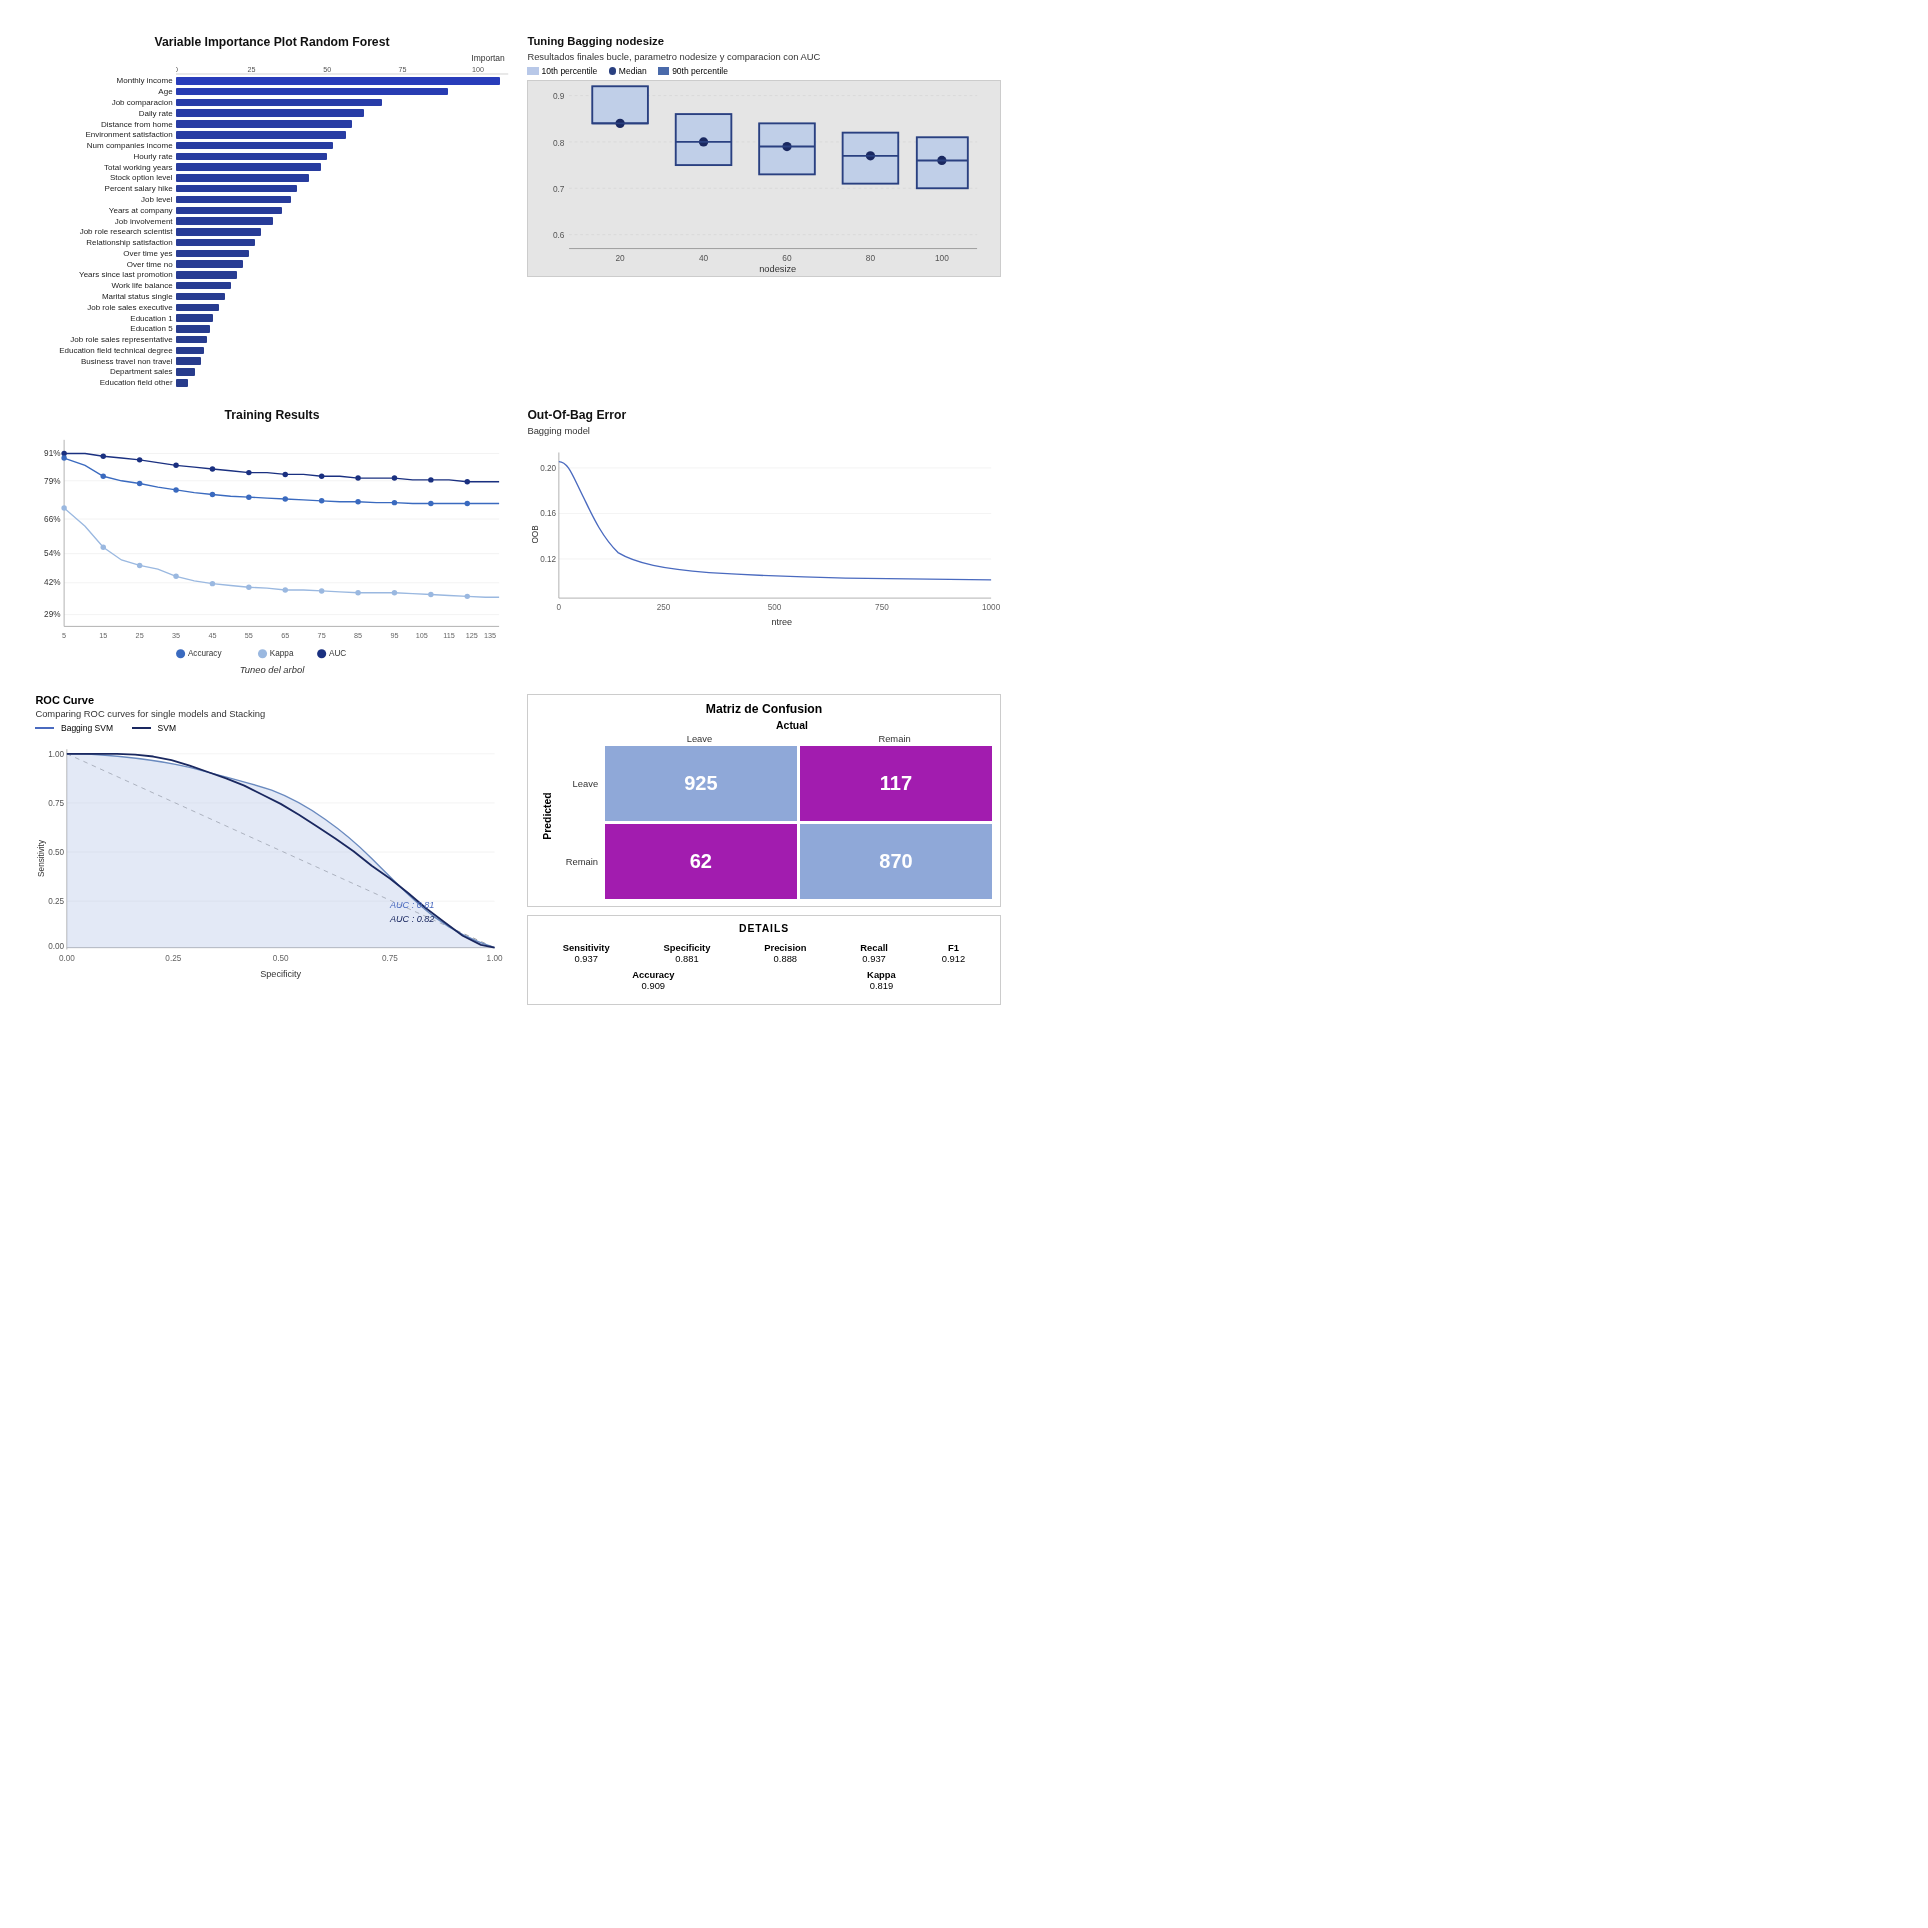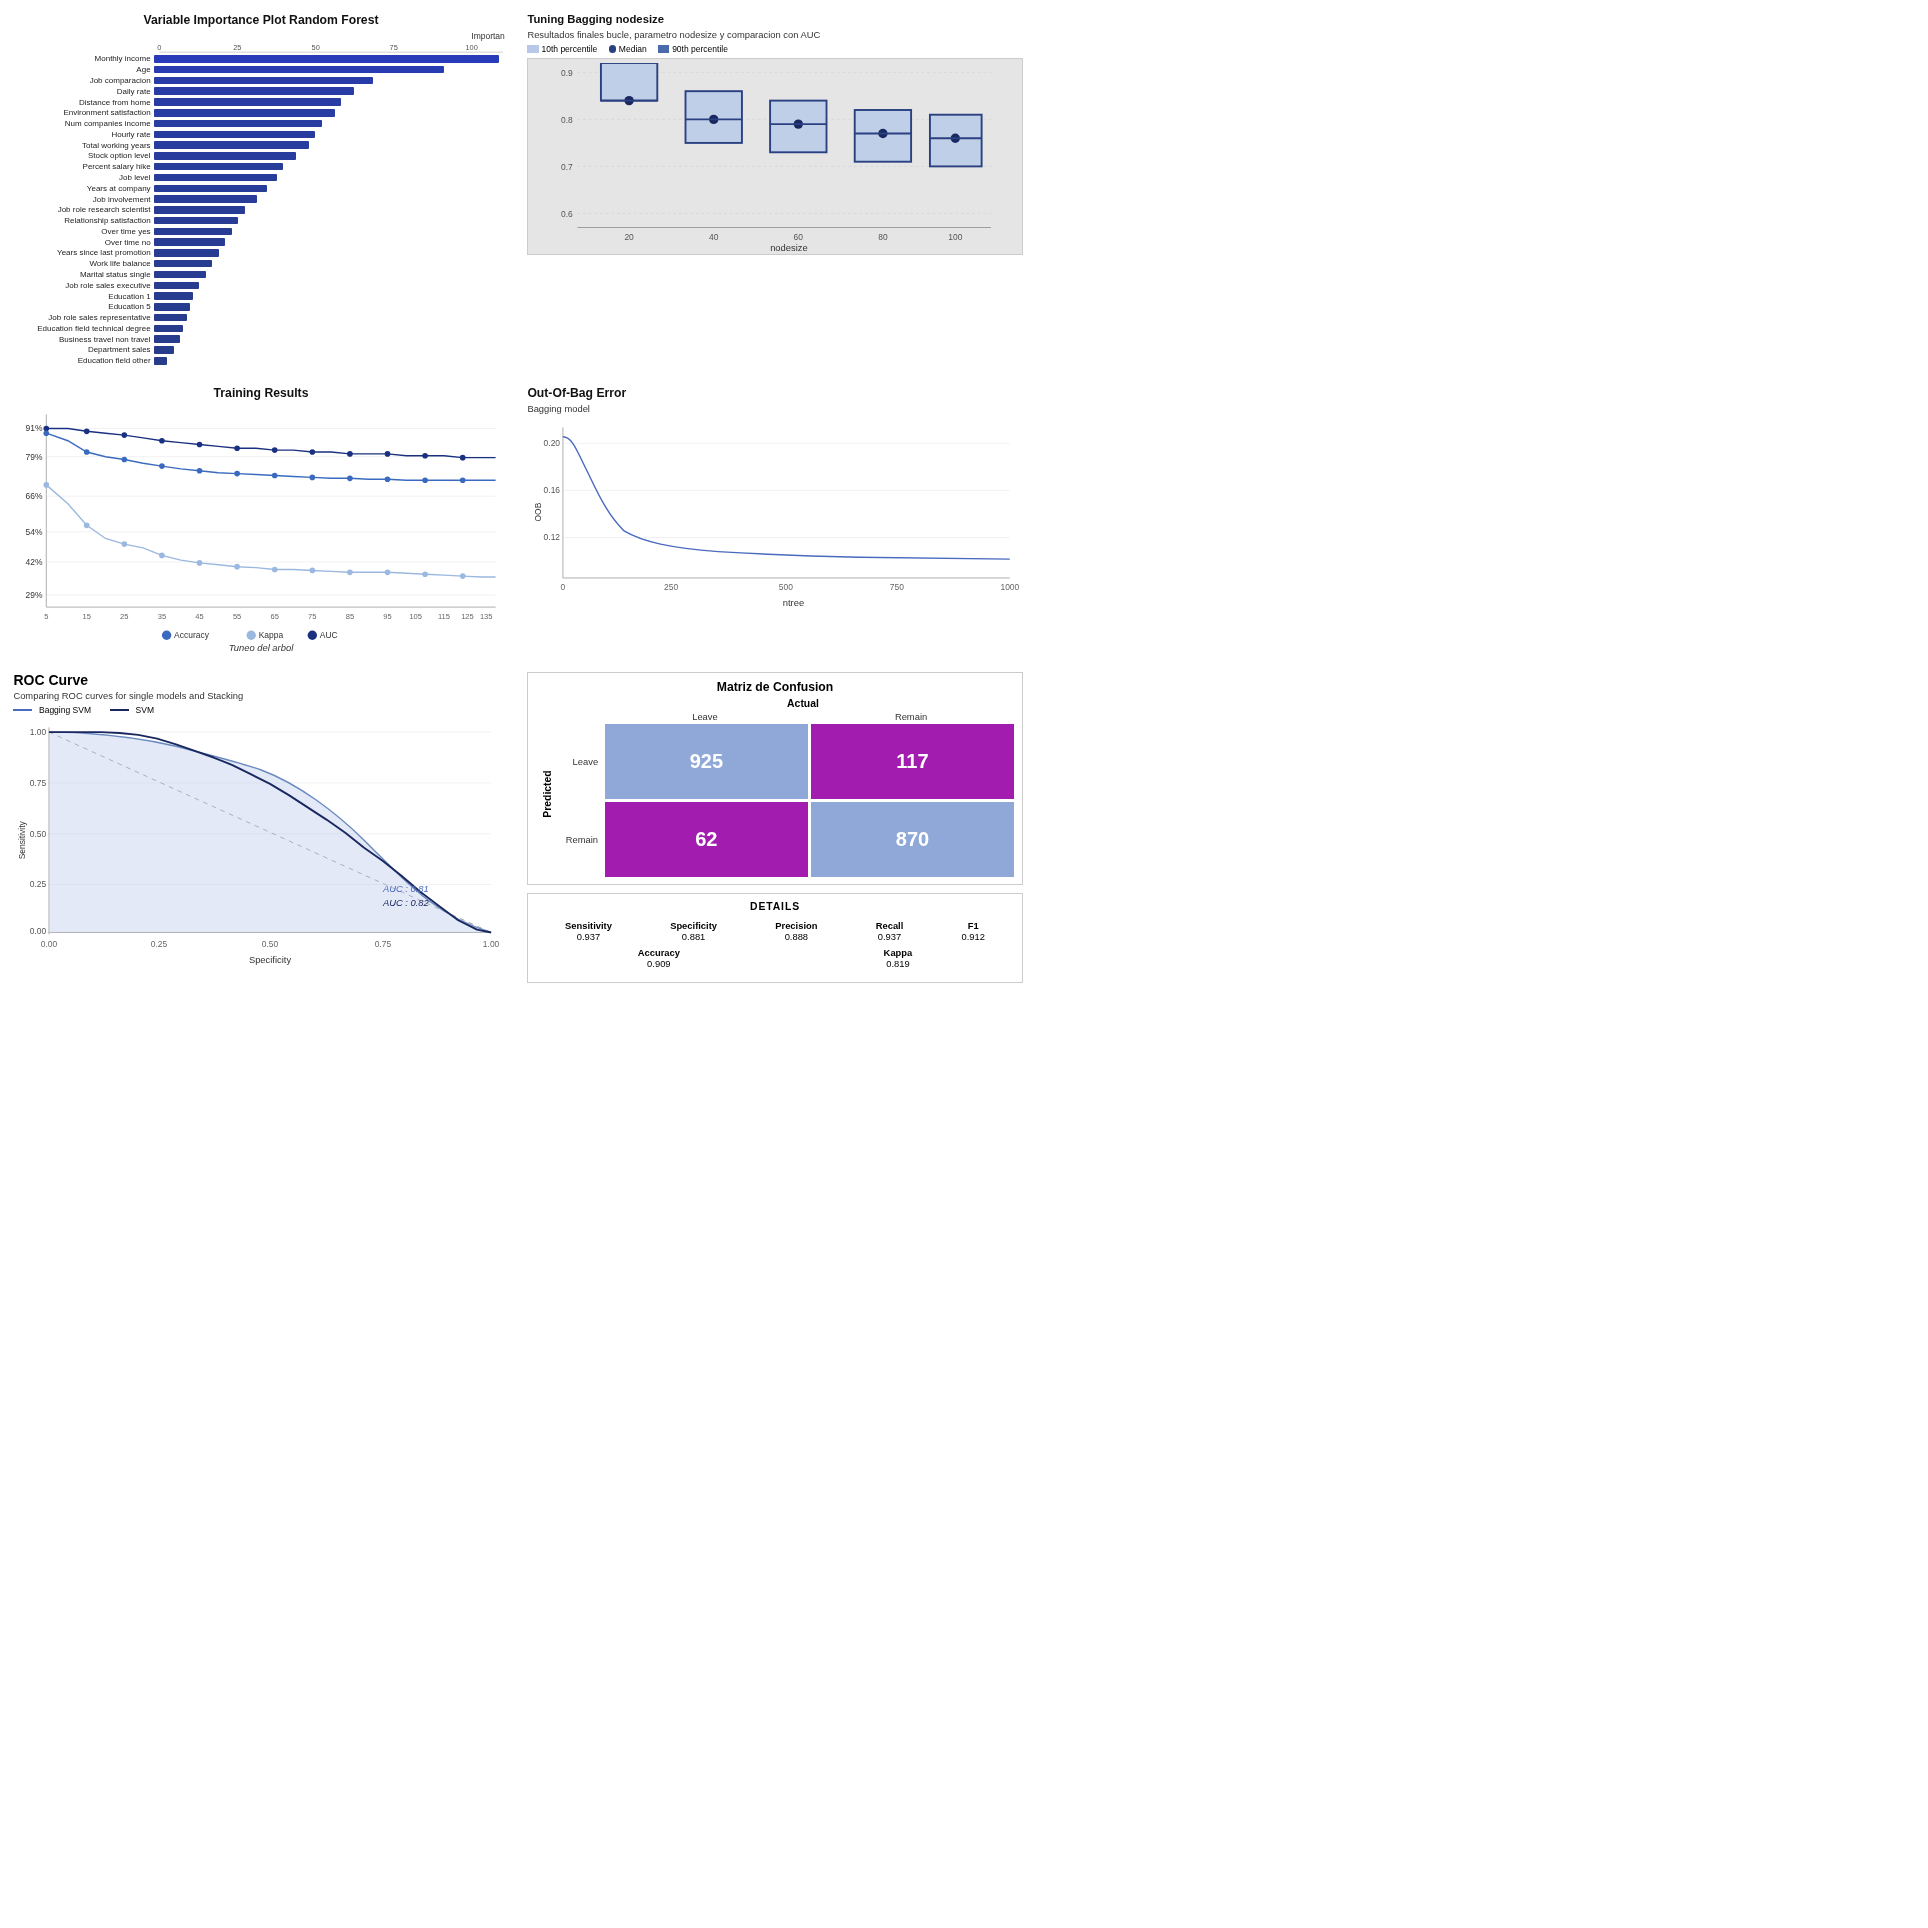--- a/index.html
+++ b/index.html
@@ -7,21 +7,21 @@
       font-family: Arial, sans-serif;
       background: #fff;
       width: 1036px;
       font-size: 10.4px;
     }
     .dashboard {
       display: grid;
       grid-template-columns: 1fr 1fr;
       grid-template-rows: auto auto auto;
       gap: 0;
-      padding: 4px;
+      padding: 26px;
     }
     .panel {
       padding: 9.4px;
       position: relative;
     }
     .panel-title {
       font-size: 12.2px;
       font-weight: bold;
       text-align: center;
       margin-bottom: 3.8px;
@@ -515,21 +515,21 @@
         <text x="272" y="183" font-size="9" fill="#666" text-anchor="middle">500</text>
         <text x="390" y="183" font-size="9" fill="#666" text-anchor="middle">750</text>
         <text x="510" y="183" font-size="9" fill="#666" text-anchor="middle">1000</text>
 
         <text x="280" y="200" font-size="10" fill="#333" text-anchor="middle">ntree</text>
       </svg>
     </div>
   </div>
 
   <div class="panel">
-    <div style="font-size:14px; font-weight:bold; margin-bottom:1.9px;">ROC Curve</div>
+    <div style="font-size:11px; font-weight:bold; margin-bottom:1.9px;">ROC Curve</div>
     <div style="font-size:9.4px; color:#333; margin-bottom:3.8px;">Comparing ROC curves for single models and Stacking</div>
     <div style="display:flex; gap:19px; font-size:8.5px; margin-bottom:3.8px;">
       <div class="legend-item">
         <div style="width:19px; height:1.9px; background:#4a6abf; display:inline-block; margin-right:3.8px;"></div>
         <span>Bagging SVM</span>
       </div>
       <div class="legend-item">
         <div style="width:19px; height:1.9px; background:#1a2860; display:inline-block; margin-right:3.8px;"></div>
         <span>SVM</span>
       </div>

